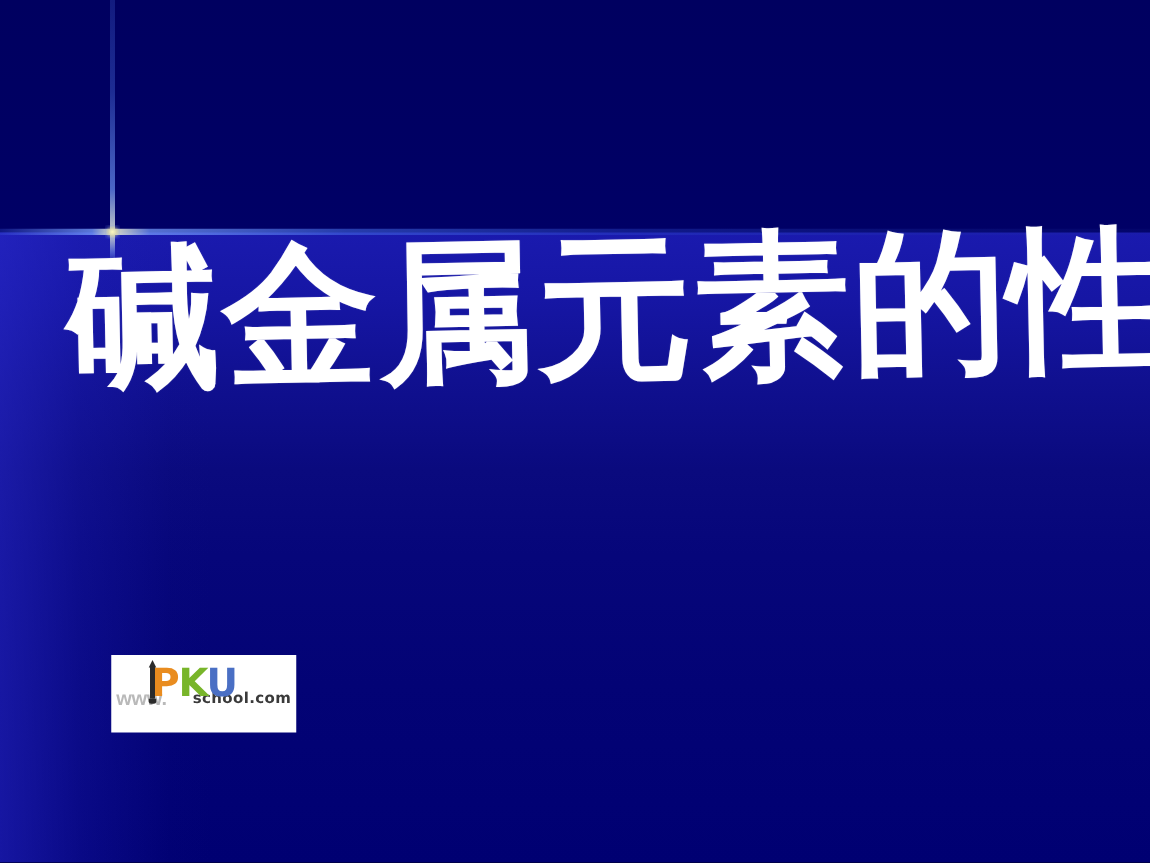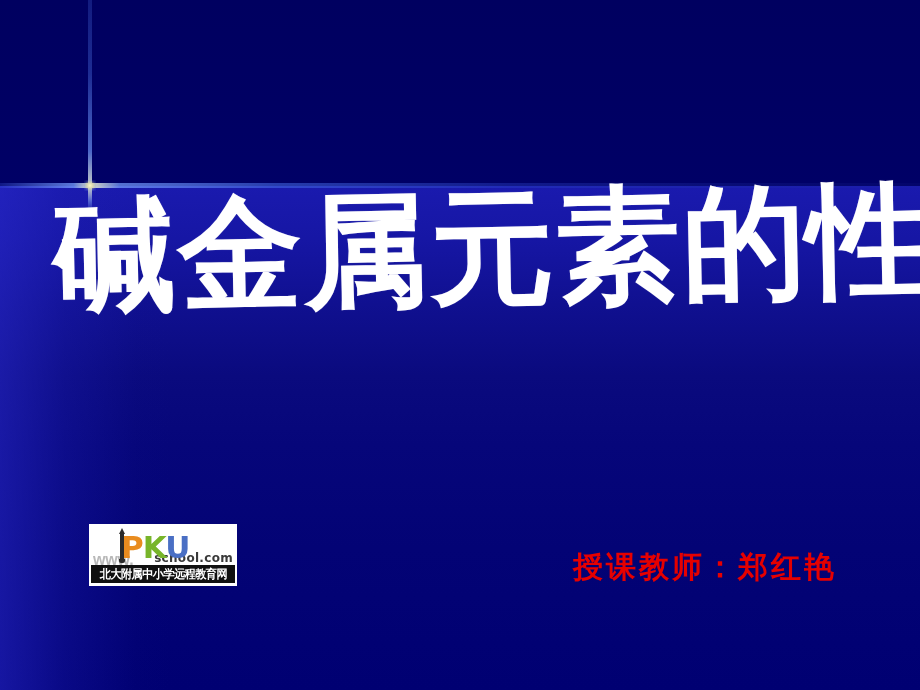--- a/index.html
+++ b/index.html
@@ -277,22 +277,18 @@
       <div class="logo-www">www.</div>
 
       <div class="logo-pku"><span class="L-P">P</span><span class="L-K">K</span><span class="L-U">U</span></div>
 
       <div id="logo-pencil">
         <div class="pen-tip"></div>
         <div class="pen-body"></div>
         <div class="pen-end"></div>
       </div>
 
-      <div id="logo-banner">
-        <span id="logo-banner-text">北大附属中小学远程教育网</span>
-      </div>
 
     </div>
   </div>
 
-  <div id="presenter">授课教师：郑红艳</div>
 
 </div>
 
 </body></html>

